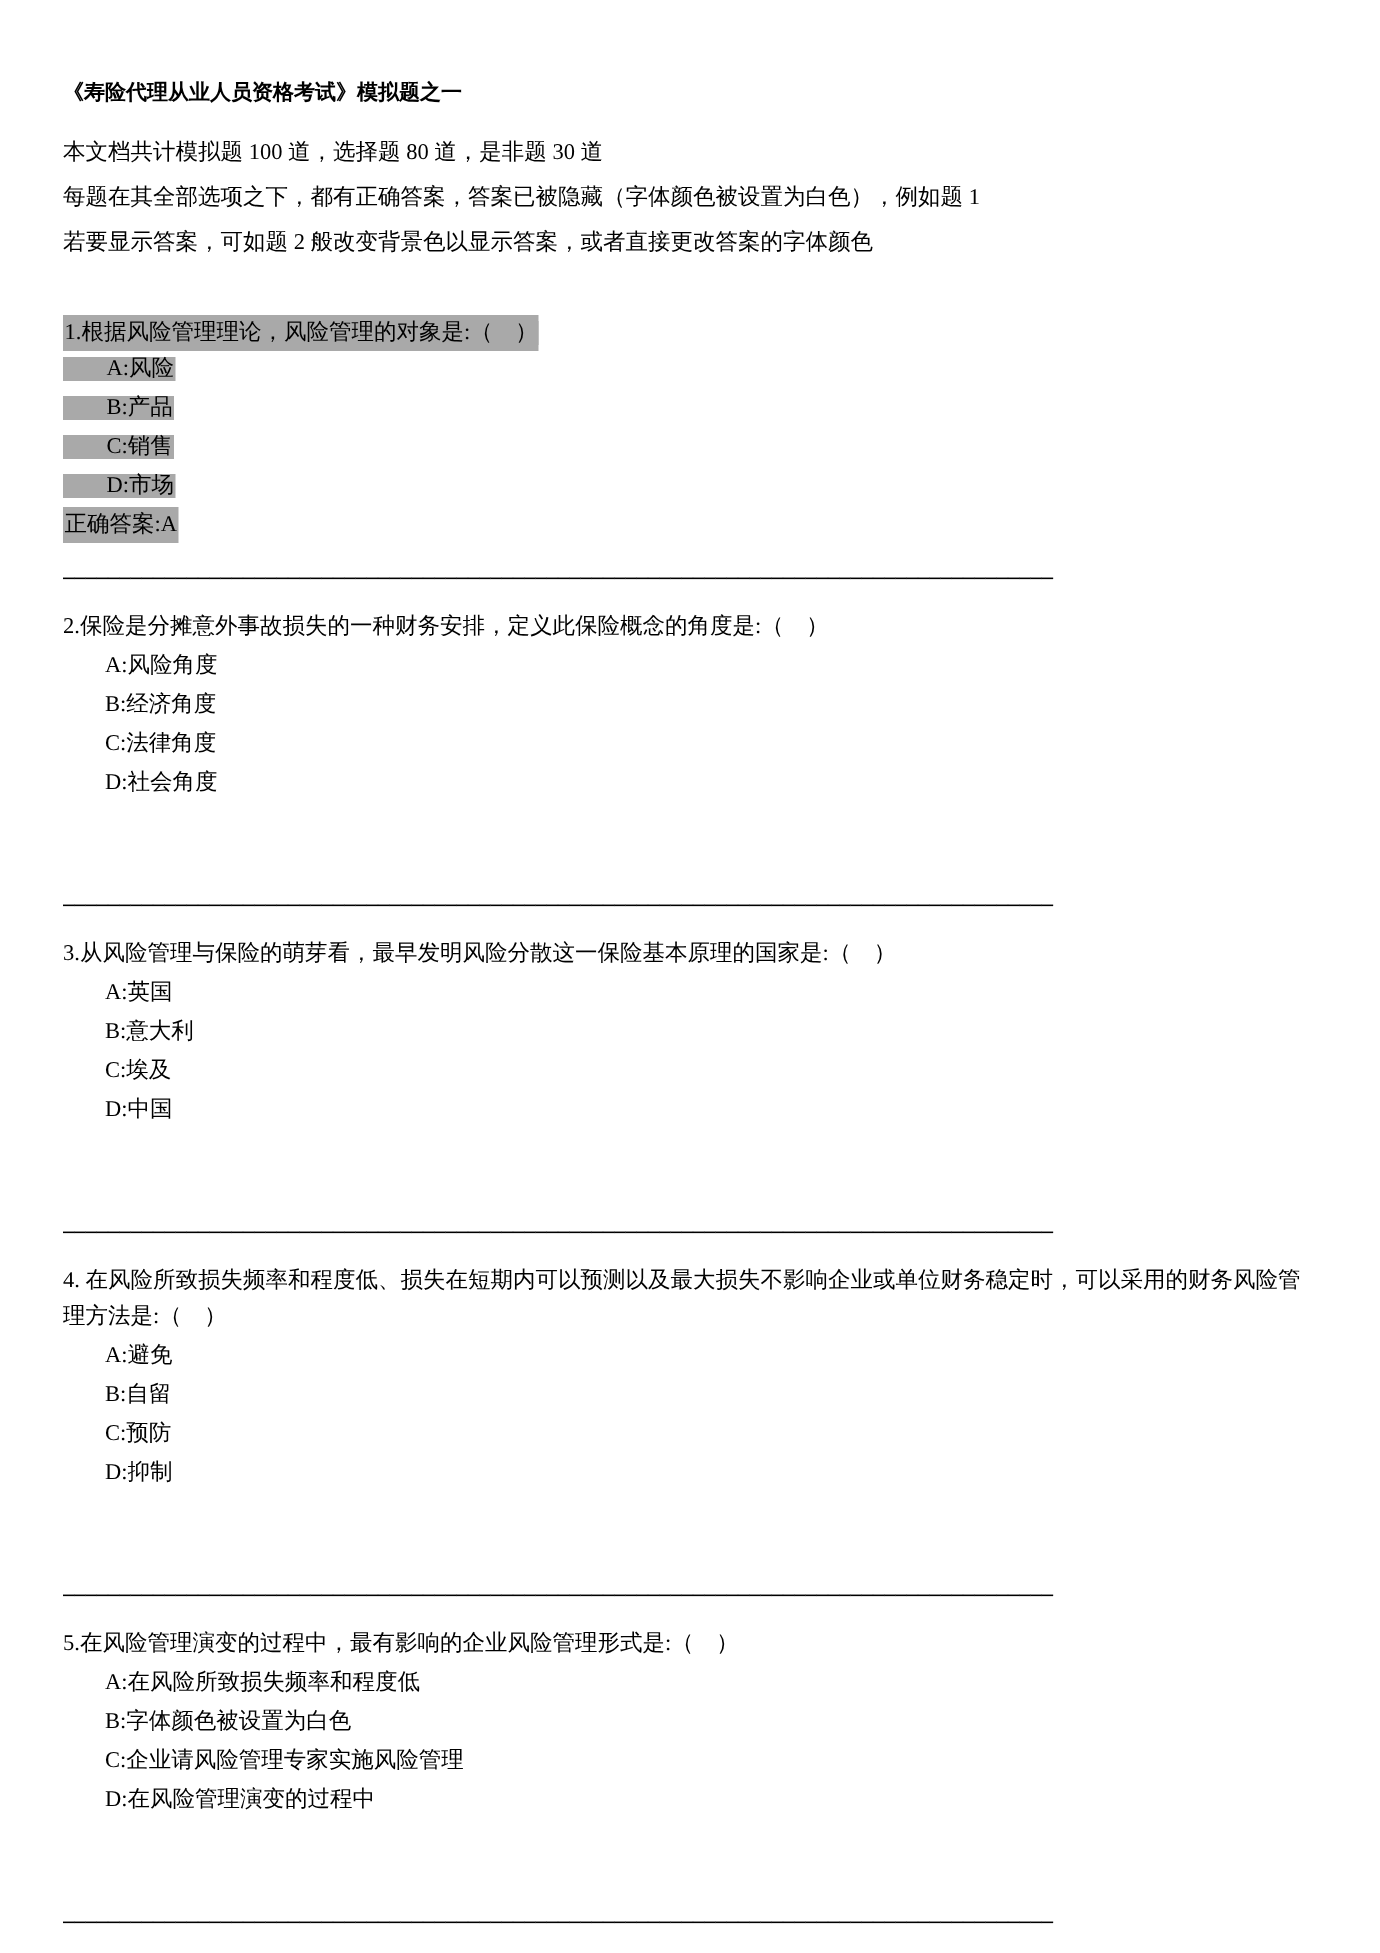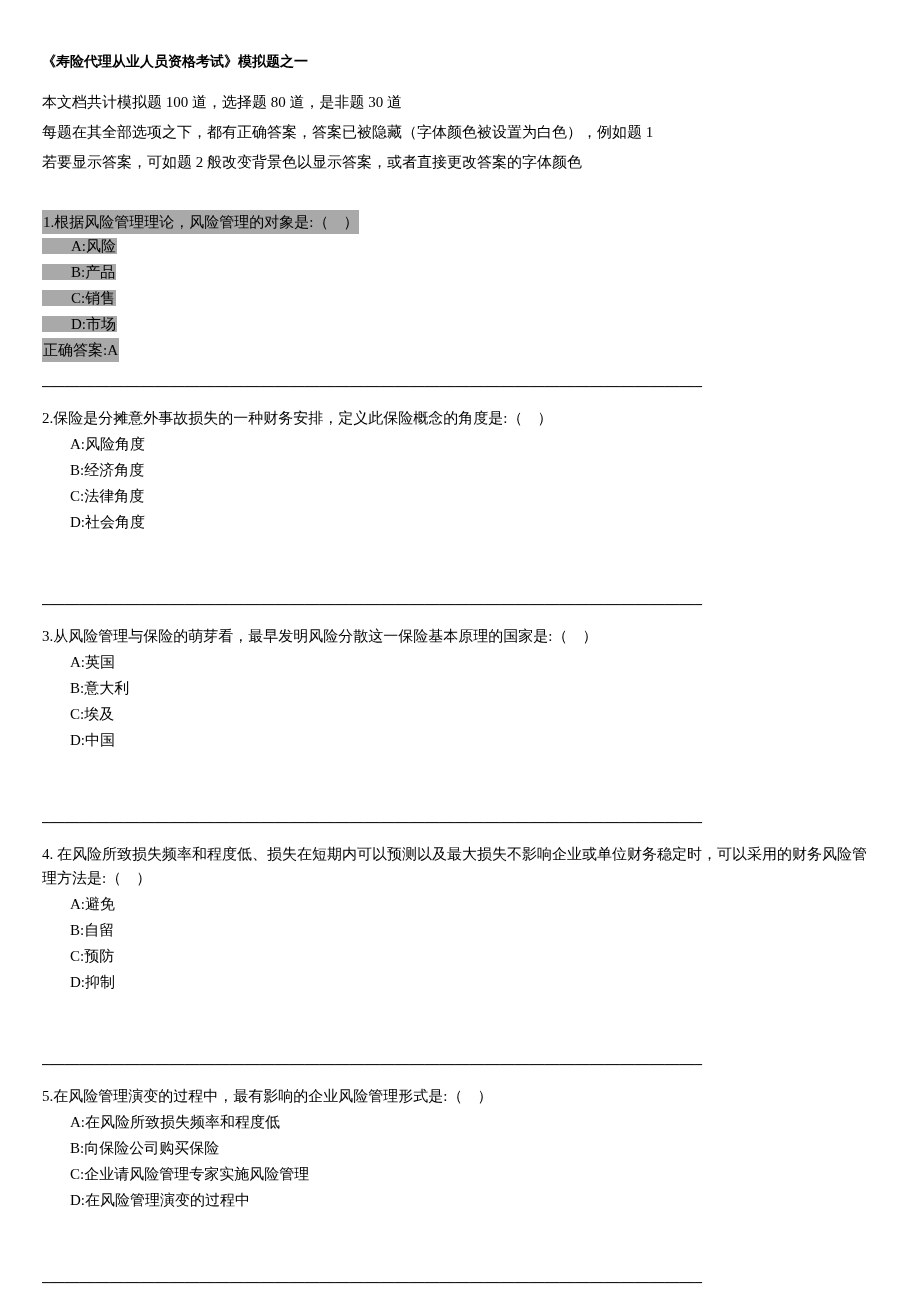--- a/index.html
+++ b/index.html
@@ -115,18 +115,18 @@
   <div class="option">B:自留</div>
   <div class="option">C:预防</div>
   <div class="option">D:抑制</div>
 </div>
 <div class="spacer"></div>
 <div class="divider">________________________________________________________________________________________</div>
 
 <div class="question-block">
   <div class="question-text">5.在风险管理演变的过程中，最有影响的企业风险管理形式是:（ ）</div>
   <div class="option">A:在风险所致损失频率和程度低</div>
-  <div class="option">B:向保险公司购买保险</div>
+  <div class="option">B:字体颜色被设置为白色</div>
   <div class="option">C:企业请风险管理专家实施风险管理</div>
   <div class="option">D:在风险管理演变的过程中</div>
 </div>
 <div class="spacer"></div>
 <div class="divider">________________________________________________________________________________________</div>
 
 </body></html>

